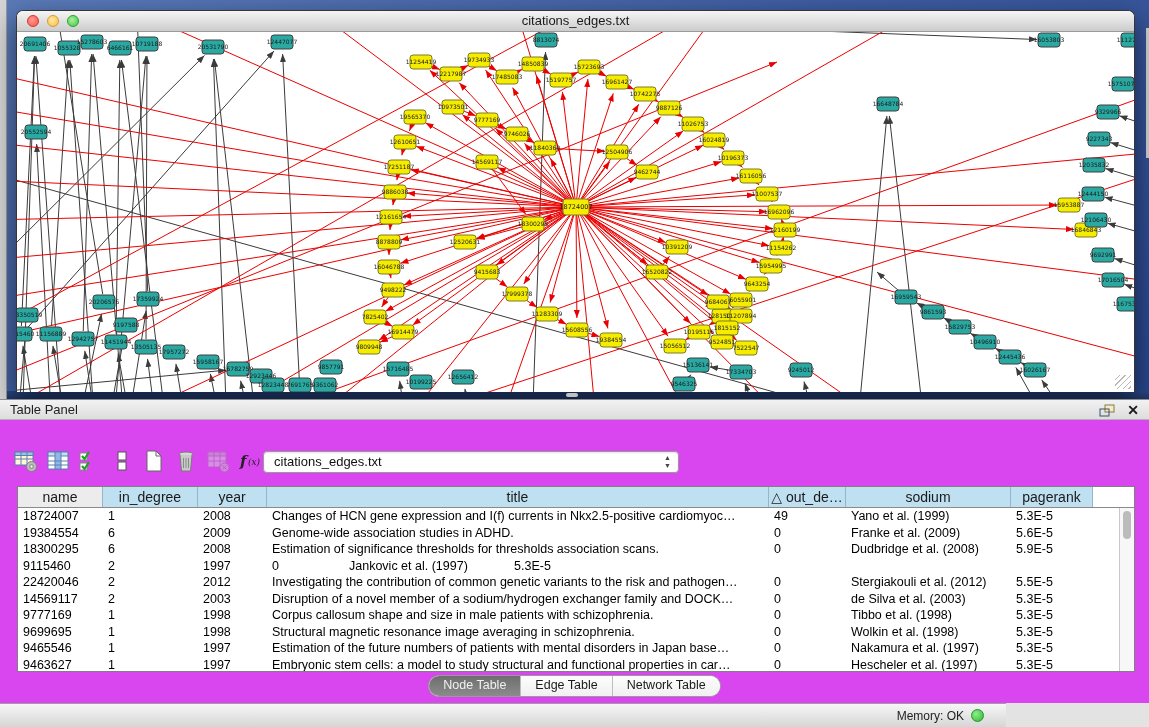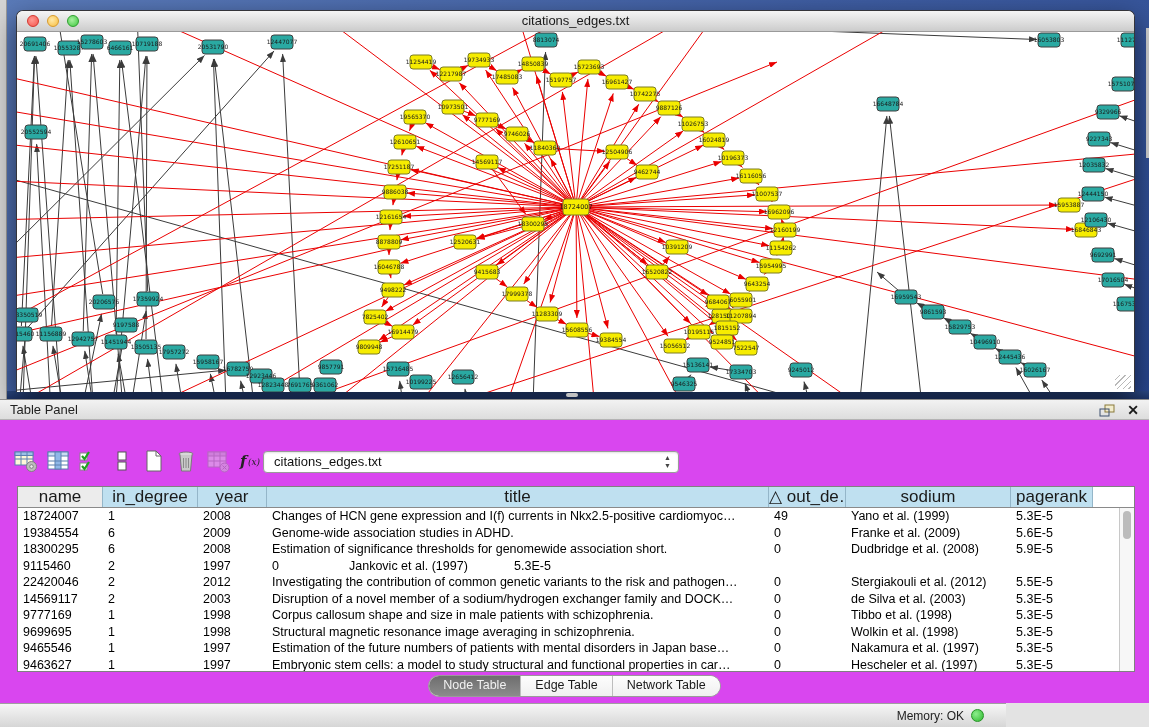--- a/index.html
+++ b/index.html
@@ -41,21 +41,21 @@
   .tb-icon.dim { opacity:.45; }
   #fx-icon { width:30px; }
   #table-select { position:absolute; left:263px; top:52px; width:416px; height:22px; background:#fff;
     border:1px solid #9a9a9a; border-radius:4px; box-shadow:inset 0 1px 2px rgba(0,0,0,.12);
     font-size:13px; color:#111; line-height:20px; padding-left:10px; }
   #combo-arrows { position:absolute; right:7px; top:2px; font-size:7px; line-height:8px; color:#444; text-align:center; }
 
   #data-table { position:absolute; left:17px; top:87px; width:1118px; height:186px; background:#fff;
     border:1px solid #808080; overflow:hidden; }
   #thead { display:flex; height:21px; border-bottom:1px solid #8a8a8a; background:#fff; }
-  .th { font-size:17px; color:#1a1a1a; text-align:center; line-height:20px; border-right:1px solid #94b6c9;
+  .th { font-size:14px; color:#1a1a1a; text-align:center; line-height:20px; border-right:1px solid #94b6c9;
     overflow:hidden; white-space:nowrap; flex-shrink:0; }
   #tbody { position:absolute; left:0; top:21px; right:15px; bottom:0; }
   .tr { display:flex; height:16.5px; }
   .td { font-size:12.5px; color:#000; line-height:16px; padding-left:5px; overflow:hidden;
     white-space:nowrap; flex-shrink:0; }
   #vscroll { position:absolute; right:0; top:21px; width:15px; bottom:0; background:#f7f7f7; border-left:1px solid #c8c8c8; }
   #vthumb { position:absolute; left:3px; top:3px; width:8px; height:28px; background:#bcbcbc; border-radius:4px; }
 
   #tabs { position:absolute; left:0; top:276px; width:1149px; display:flex; justify-content:center; }
   #tab-group { display:flex; border:1px solid #9a9a9a; border-radius:11px; overflow:hidden; background:#fbfbfb; }
@@ -835,21 +835,21 @@
           <div class="td" style="width: 69px;">2009</div>
           <div class="td" style="width: 502px;">Genome-wide association studies in ADHD.</div>
           <div class="td" style="width: 77px;">0</div>
           <div class="td" style="width: 165px;">Franke et al. (2009)</div>
           <div class="td" style="width: 82px;">5.6E-5</div>
         </div>
         <div class="tr">
           <div class="td" style="width: 85px;">18300295</div>
           <div class="td" style="width: 95px;">6</div>
           <div class="td" style="width: 69px;">2008</div>
-          <div class="td" style="width: 502px;">Estimation of significance thresholds for genomewide association short.</div>
+          <div class="td" style="width: 502px;">Estimation of significance thresholds for thresholds association scans.</div>
           <div class="td" style="width: 77px;">0</div>
           <div class="td" style="width: 165px;">Dudbridge et al. (2008)</div>
           <div class="td" style="width: 82px;">5.9E-5</div>
         </div>
         <div class="tr">
           <div class="td" style="width: 85px;">9115460</div>
           <div class="td" style="width: 95px;">2</div>
           <div class="td" style="width: 69px;">1997</div>
           <div class="td" style="width: 77px;">0</div>
           <div class="td" style="width: 165px;">Jankovic et al. (1997)</div>

